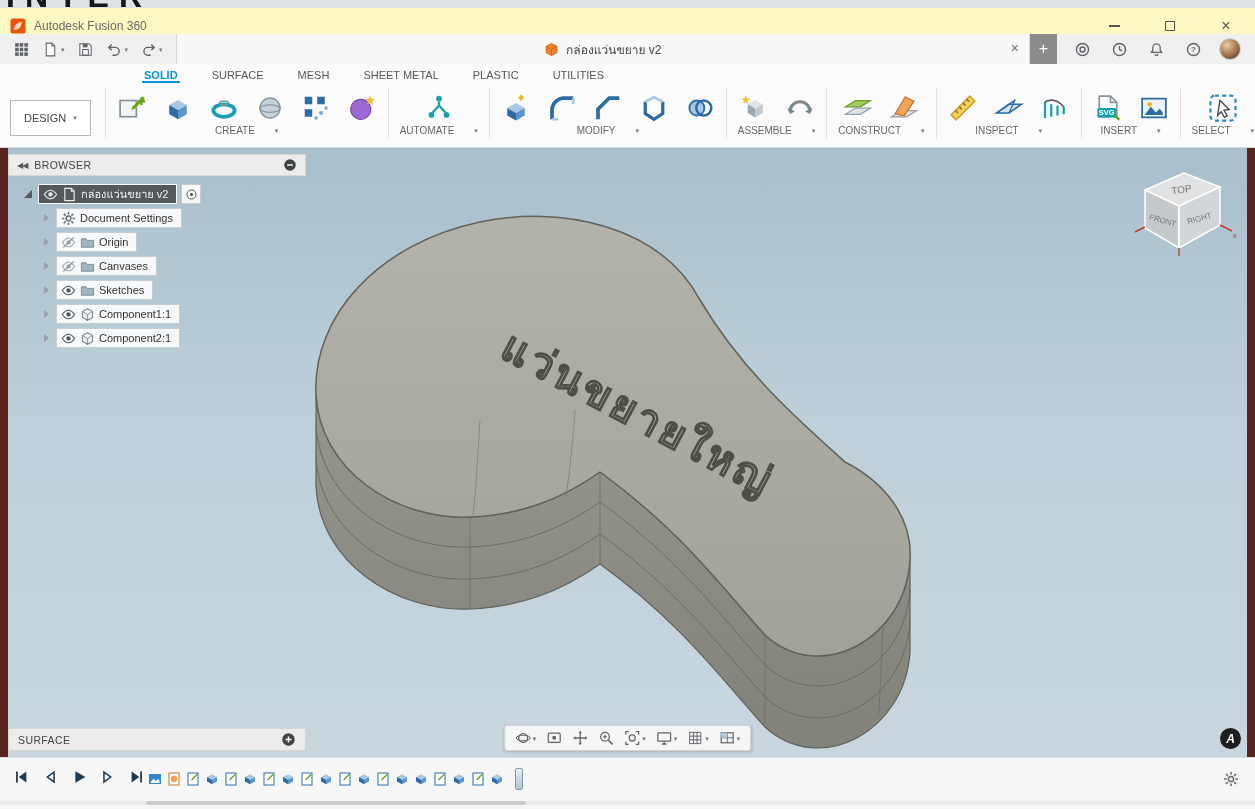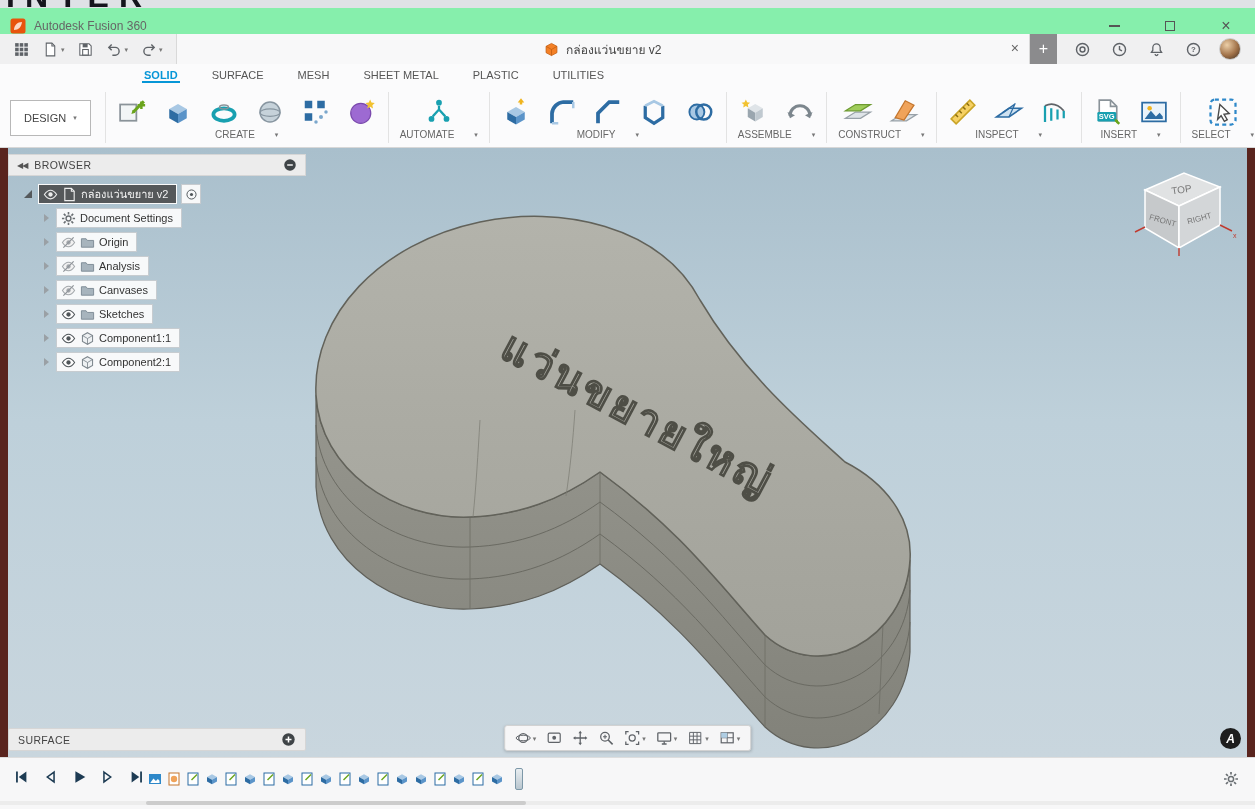--- a/index.html
+++ b/index.html
@@ -7,21 +7,21 @@
   html,body{width:1255px;height:809px;overflow:hidden}
   body{position:relative;font-family:"Liberation Sans",sans-serif;background:#fff;font-size:12px;color:#444}
   svg{display:block}
   .icon svg,.ticon svg{width:100%;height:100%}
 
   
   .peek{position:absolute;top:0;left:0;width:100%;height:8px;background:#dfe2e6;overflow:hidden;z-index:0}
   .peek span{position:absolute;top:-22px;left:6px;font-size:32px;font-weight:bold;letter-spacing:10px;color:#15151d}
 
   
-  .titlebar{position:absolute;top:8px;left:0;right:0;height:36px;background:#86efac;border-bottom:1px solid #e6e6e6;display:flex;align-items:center;padding:0 10px;z-index:5}
+  .titlebar{position:absolute;top:8px;left:0;right:0;height:36px;background:#fef9c3;border-bottom:1px solid #e6e6e6;display:flex;align-items:center;padding:0 10px;z-index:5}
   .titlebar .applogo{width:16px;height:16px;margin-right:8px}
   .titlebar .ttl{font-size:12px;color:#666}
   .win-controls{margin-left:auto;display:flex;align-items:center;gap:34px;padding-right:8px}
   .wbtn{width:22px;height:20px;display:flex;align-items:center;justify-content:center}
   .glyph-min{width:11px;height:2px;background:#555}
   .glyph-max{width:10px;height:10px;border:1.5px solid #555}
   .glyph-close{font-size:16px;color:#555;line-height:1}
 
   
   .quickbar{position:absolute;top:34px;left:0;right:0;height:30px;background:#f0f0f1;display:flex;align-items:center;z-index:5}
@@ -36,21 +36,21 @@
   .plus-btn{width:27px;height:30px;background:#8b8b8d;color:#fff;font-size:16px;display:flex;align-items:center;justify-content:center}
   .qb-right{display:flex;align-items:center;gap:14px;padding:0 14px}
   .avatar{width:22px;height:22px;border-radius:50%;background:radial-gradient(circle at 35% 30%,#eccfa8,#a07148 55%,#3c2d20);border:1px solid #ccc}
 
   
   .ribbon-tabs{position:absolute;top:64px;left:0;right:0;height:24px;background:#fbfbfc;display:flex;align-items:center;gap:30px;padding-left:142px;z-index:5}
   .rtab{display:flex;align-items:center;font-size:11px;color:#555;border-bottom:2px solid transparent;padding:0 2px}
   .rtab.active{color:#0696d7;border-bottom-color:#0696d7;font-weight:bold}
 
   
-  .ribbon{position:absolute;top:88px;left:0;right:0;height:60px;background:#fbfbfc;border-bottom:1px solid #d7d7d7;display:flex;align-items:center;padding-left:10px;z-index:5}
+  .ribbon{position:absolute;top:88px;left:0;right:0;height:60px;background:#fbfbfc;border-bottom:1px solid #d7d7d7;display:flex;align-items:flex-start;padding-left:10px;z-index:5}
   .design-btn{align-self:center;display:flex;align-items:center;gap:7px;border:1px solid #b8b8b8;background:#fff;padding:11px 13px;font-size:11px;color:#444;margin-right:14px}
   .rgroup{display:flex;flex-direction:column;align-items:center;justify-content:space-between;padding:5px 11px 3px;border-left:1px solid #e3e3e3}
   .rgroup .icons{display:flex;align-items:center;gap:16px;flex:1}
   .ricon{width:30px;height:30px}
   .ricon svg{width:100%;height:100%}
   .glabel{display:flex;align-items:center;gap:20px;font-size:10px;color:#666;padding-top:2px}
 
   
   .canvas{position:absolute;top:148px;bottom:52px;left:0;right:0;background:linear-gradient(180deg,#a9bfcc 0%,#bed0da 45%,#c9d6de 100%);z-index:1}
   .edge{position:absolute;top:0;bottom:0;width:8px;background:#59241e;z-index:4}
@@ -556,38 +556,20 @@
                   <path d="M1.5 8q3-4.6 6.5-4.6T14.5 8q-3 4.6-6.5 4.6T1.5 8z" fill="#f2f2f2" stroke="#a3a8ac" stroke-width="1.1"></path>
                   <circle cx="8" cy="8" r="2.3" fill="#a3a8ac"></circle>
                   <path d="M2.5 13.5l11-11" stroke="#8f9499" stroke-width="1.3"></path>
                 </svg>
               </span>
               <span class="ticon">
                 <svg viewBox="0 0 16 16">
                   <path d="M1.5 4h5l1.3 1.8h6.7V13h-13z" fill="#a7b4bd" stroke="#7d8b95" stroke-width="1"></path>
                 </svg>
               </span>
-              <span class="blabel">Analysis</span>
-            </div>
-          </div>
-          <div class="b-row">
-            <span class="twisty"></span>
-            <div class="chip">
-              <span class="ticon">
-                <svg viewBox="0 0 16 16">
-                  <path d="M1.5 8q3-4.6 6.5-4.6T14.5 8q-3 4.6-6.5 4.6T1.5 8z" fill="#f2f2f2" stroke="#a3a8ac" stroke-width="1.1"></path>
-                  <circle cx="8" cy="8" r="2.3" fill="#a3a8ac"></circle>
-                  <path d="M2.5 13.5l11-11" stroke="#8f9499" stroke-width="1.3"></path>
-                </svg>
-              </span>
-              <span class="ticon">
-                <svg viewBox="0 0 16 16">
-                  <path d="M1.5 4h5l1.3 1.8h6.7V13h-13z" fill="#a7b4bd" stroke="#7d8b95" stroke-width="1"></path>
-                </svg>
-              </span>
               <span class="blabel">Canvases</span>
             </div>
           </div>
           <div class="b-row">
             <span class="twisty"></span>
             <div class="chip">
               <span class="ticon">
                 <svg viewBox="0 0 16 16">
                   <path d="M1.5 8q3-4.6 6.5-4.6T14.5 8q-3 4.6-6.5 4.6T1.5 8z" fill="#fdfdfd" stroke="#4f5559" stroke-width="1.1"></path>
                   <circle cx="8" cy="8" r="2.3" fill="#4f5559"></circle>

